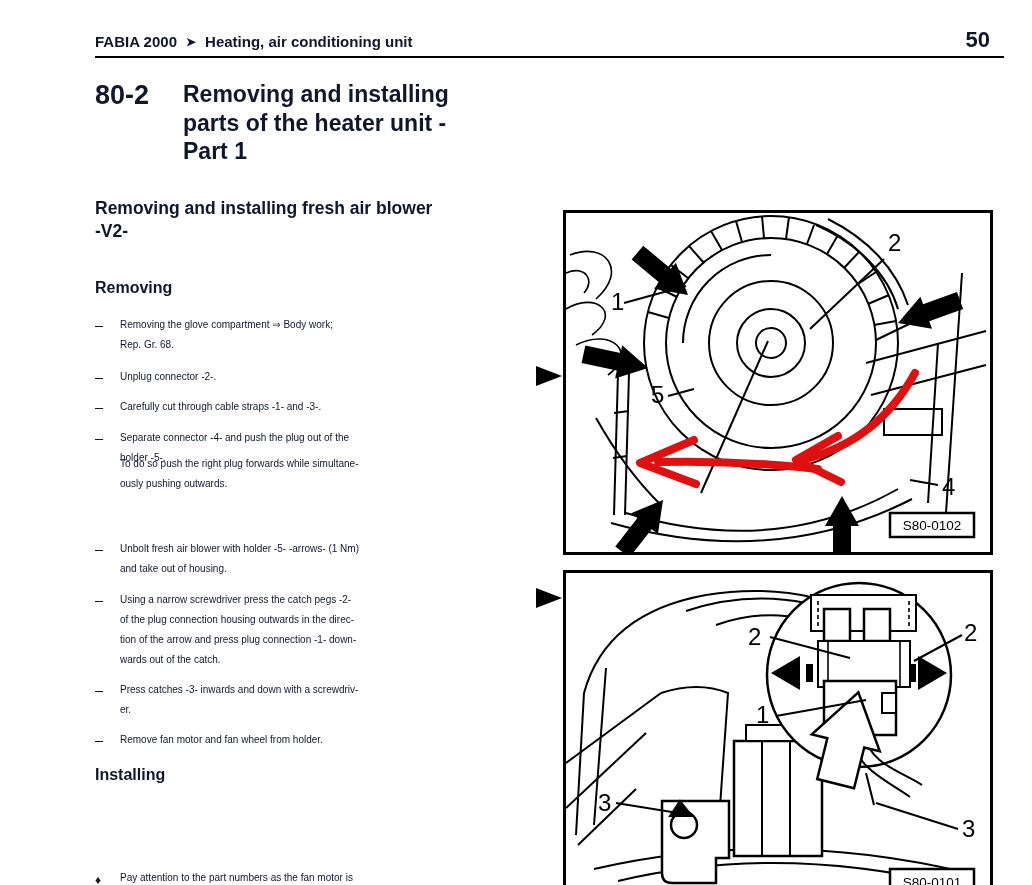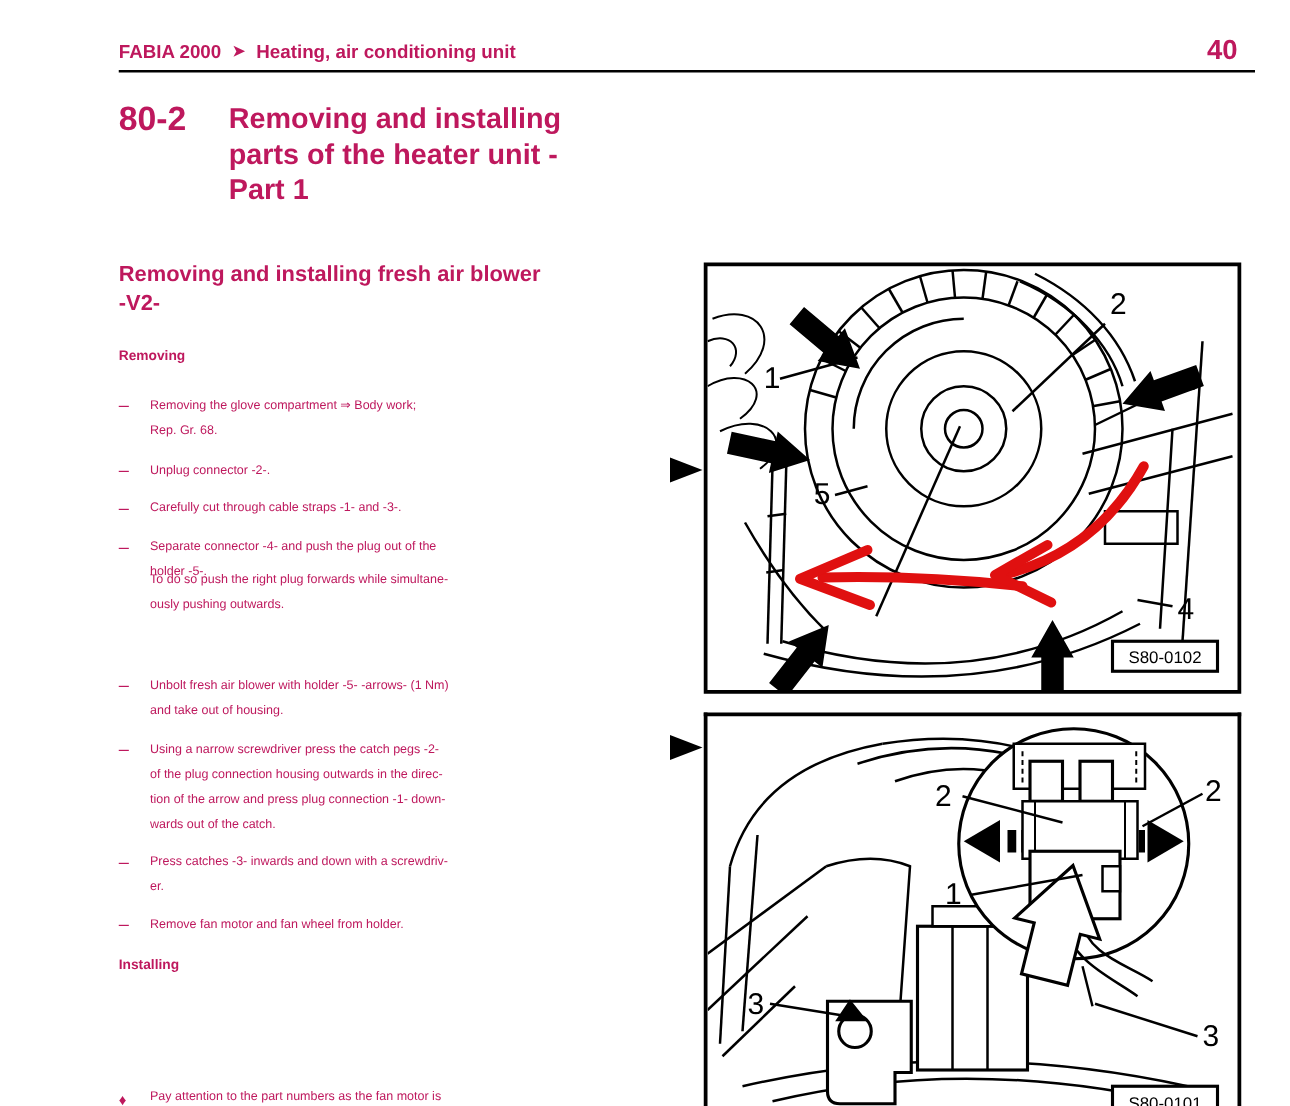--- a/index.html
+++ b/index.html
@@ -1,30 +1,30 @@
 <!DOCTYPE html>
 <html><head>
 <meta charset="utf-8">
 <style>
   html,body{margin:0;padding:0;background:#ffffff;}
   .page{position:relative;width:1032px;height:885px;background:#ffffff;overflow:hidden;
-        font-family:"Liberation Sans",sans-serif;color:#be185d;}
+        font-family:"Liberation Sans",sans-serif;color:#0f172a;}
   
   .hdr{position:absolute;left:95px;top:33px;display:flex;align-items:baseline;gap:9px;
        font-size:15px;font-weight:bold;}
   .hdr .arrow{font-size:12px;transform:translateY(-1px);}
   .pagenum{position:absolute;right:42px;top:27px;font-size:22px;font-weight:bold;}
   .rule{position:absolute;left:95px;top:56px;width:909px;height:2px;background:#000;}
   
   .chapter{position:absolute;left:95px;top:80px;display:flex;}
   .chapter .num{width:88px;font-size:27px;font-weight:bold;flex:none;}
   .chapter .ttl{font-size:23px;font-weight:bold;line-height:28.5px;white-space:pre-line;}
-  .subtitle{position:absolute;left:95px;top:208px;font-size:17.5px;font-weight:bold;
+  .subtitle{position:absolute;left:95px;top:197px;font-size:17.5px;font-weight:bold;
             line-height:23px;white-space:pre-line;}
-  .sechead{position:absolute;left:95px;font-size:11px;font-weight:bold;}
+  .sechead{position:absolute;left:95px;font-size:16px;font-weight:bold;}
   
   .step{position:absolute;left:95px;width:445px;display:flex;}
   .step .mk{width:25px;flex:none;font-size:14.5px;line-height:20px;}
   .step .lines{font-size:10px;line-height:20px;white-space:pre-line;}
   .para{position:absolute;left:95px;width:445px;font-size:14.5px;line-height:20px;white-space:pre-line;}
   .bullet .mk{font-size:12px;padding-top:2px;}
   
   .pointer{position:absolute;width:0;height:0;border-left:26px solid #000;
            border-top:10px solid transparent;border-bottom:10px solid transparent;}
   
@@ -42,21 +42,21 @@
 </head>
 <body>
 
 <div class="page">
 
   <div class="hdr">
     <span>FABIA 2000</span>
     <span class="arrow">➤</span>
     <span>Heating, air conditioning unit</span>
   </div>
-  <div class="pagenum">40</div>
+  <div class="pagenum">50</div>
   <div class="rule"></div>
 
   <div class="chapter">
     <div class="num">80-2</div>
     <div class="ttl">Removing and installing
 parts of the heater unit -
 Part 1</div>
   </div>
 
   <div class="subtitle">Removing and installing fresh air blower

